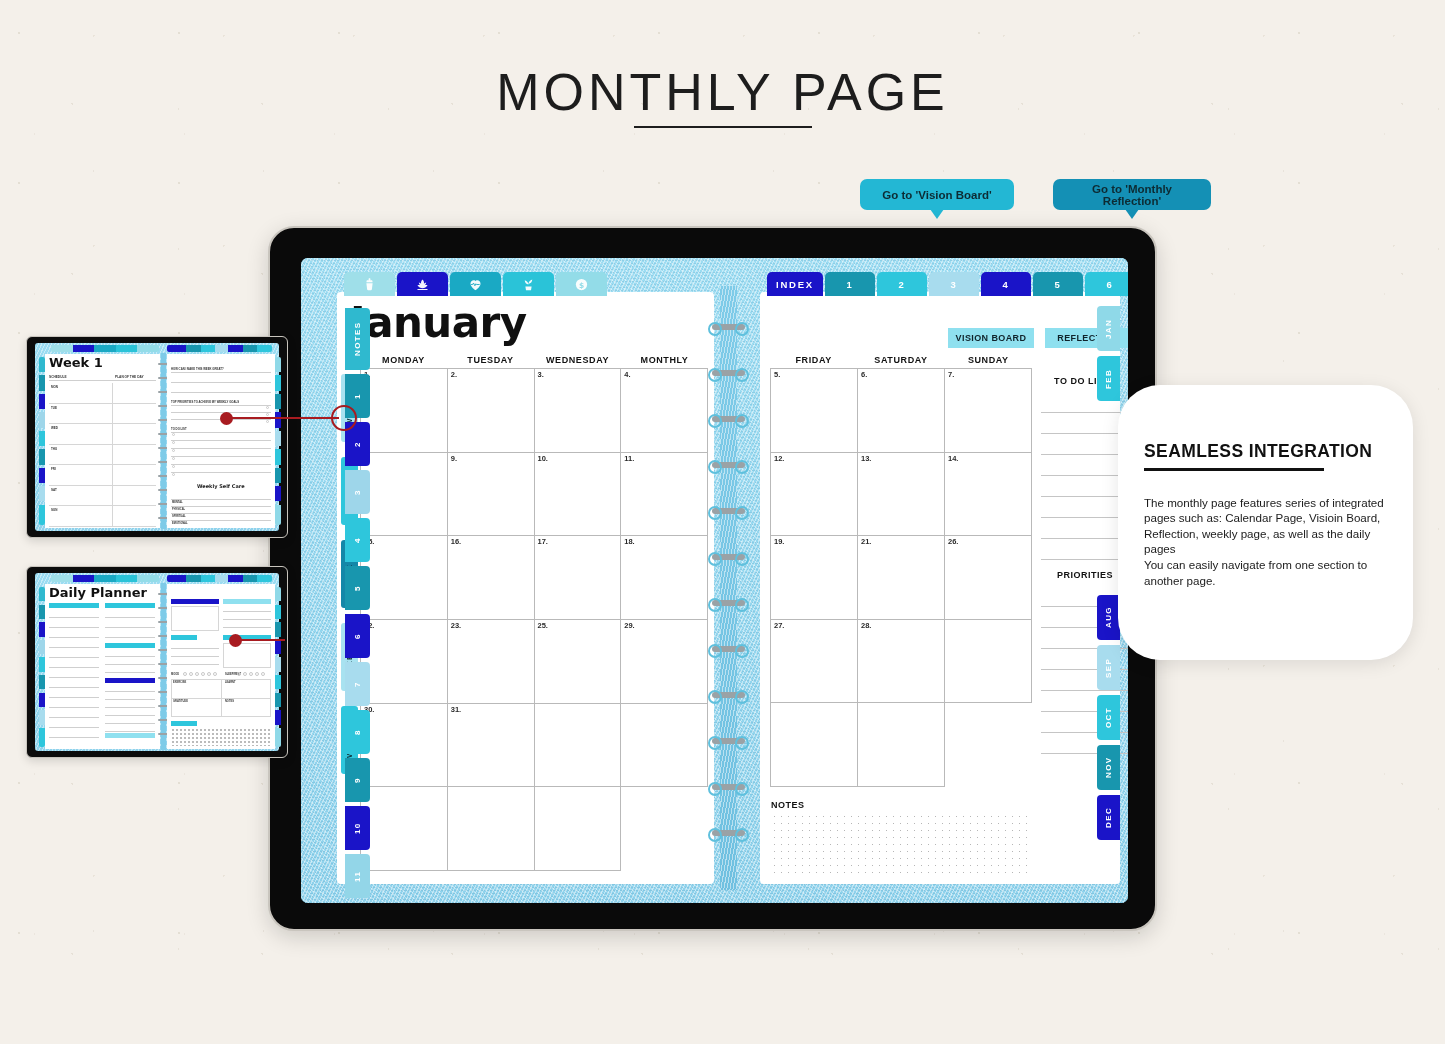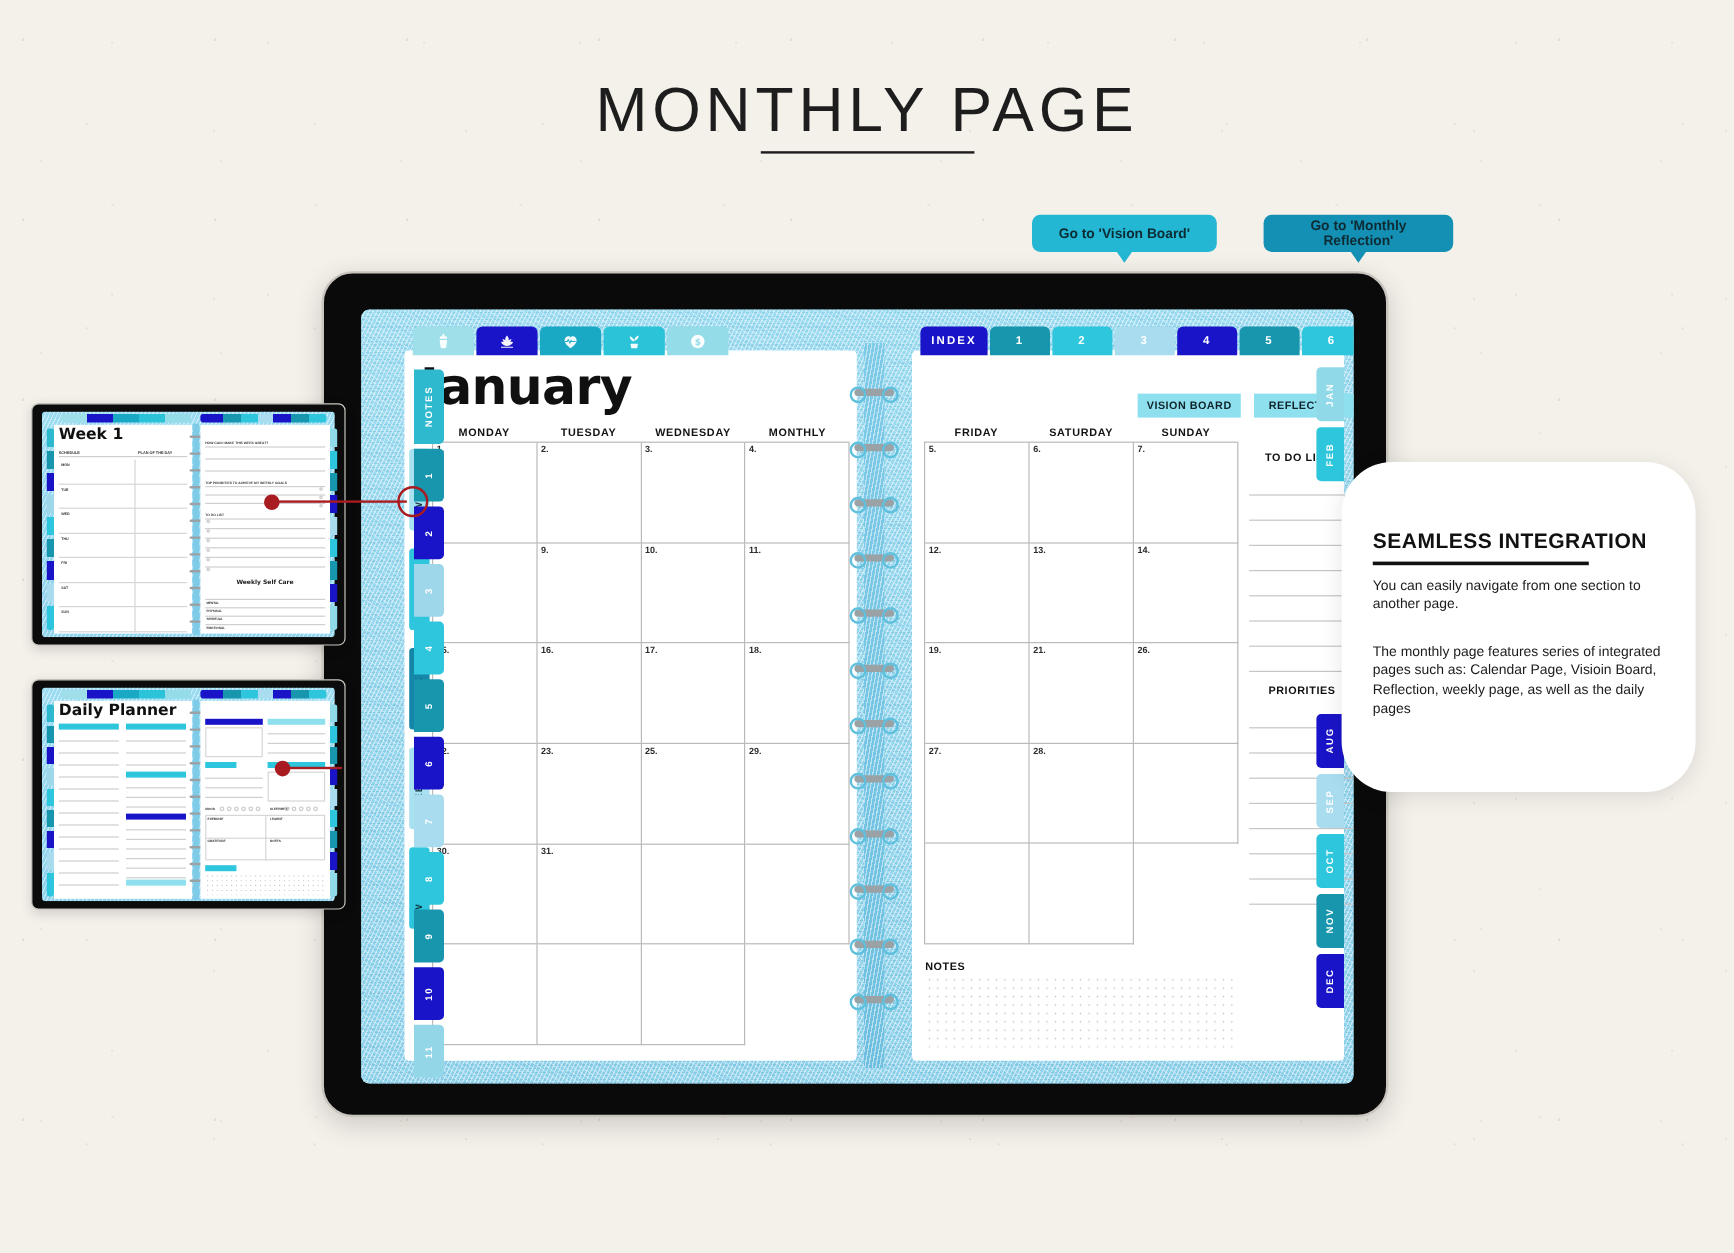--- a/index.html
+++ b/index.html
@@ -797,15 +797,15 @@
 <div class="conn-dot" style="left:220px; top:412px;"></div>
 <div class="conn" style="left:226px; top:417px; width:113px;"></div>
 <div class="conn-ring" style="left:331px; top:405px;"></div>
 
 <div class="conn-dot" style="left:229px; top:634px;"></div>
 <div class="conn" style="left:235px; top:639px; width:50px;"></div>
 
 <div class="info-card">
   <div class="info-title">SEAMLESS INTEGRATION</div>
   <div class="info-rule"></div>
+  <div class="info-p info-p2">The monthly page features series of integrated pages such as: Calendar Page, Visioin Board, Reflection, weekly page, as well as the daily pages</div>
   <div class="info-p">You can easily navigate from one section to another page.</div>
-  <div class="info-p info-p2">The monthly page features series of integrated pages such as: Calendar Page, Visioin Board, Reflection, weekly page, as well as the daily pages</div>
 </div>
 
 </body></html>

